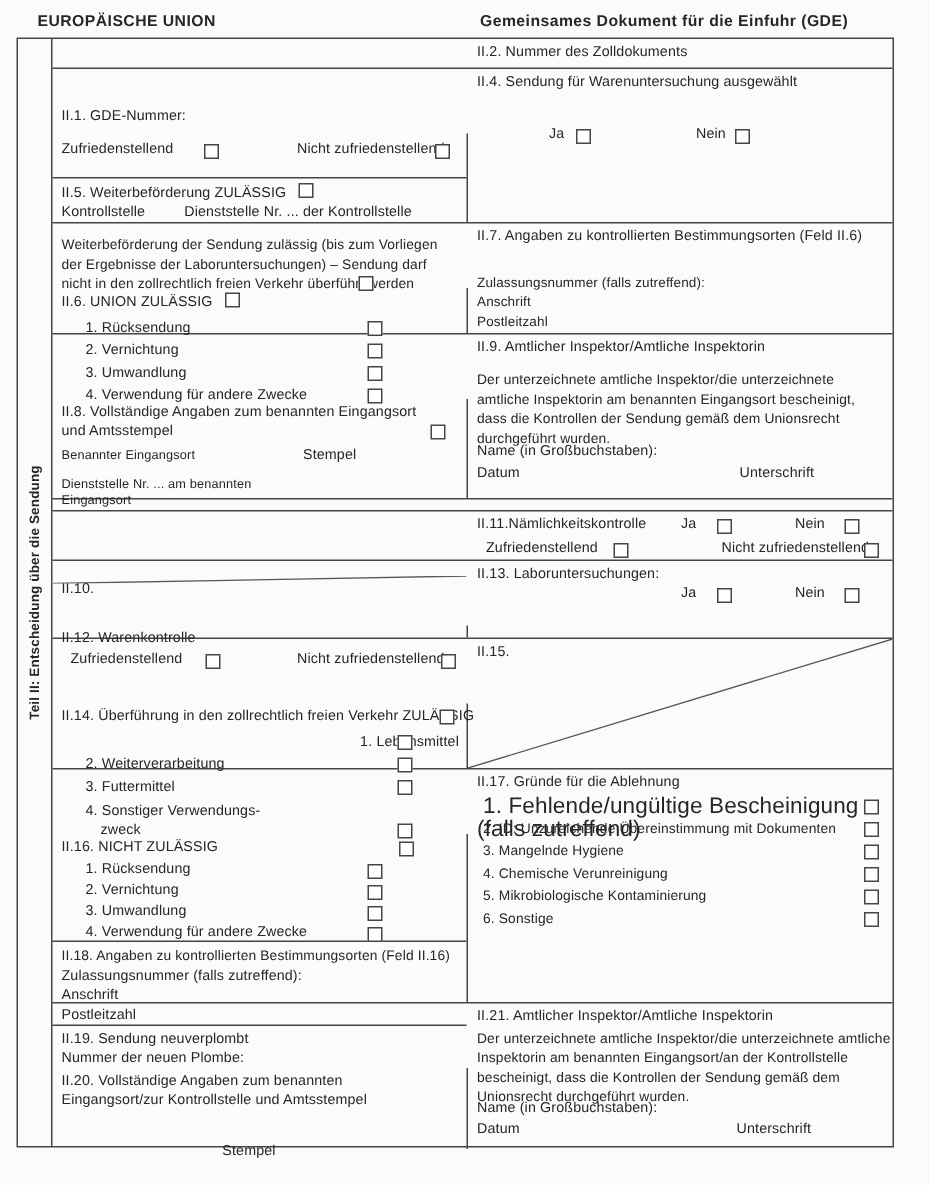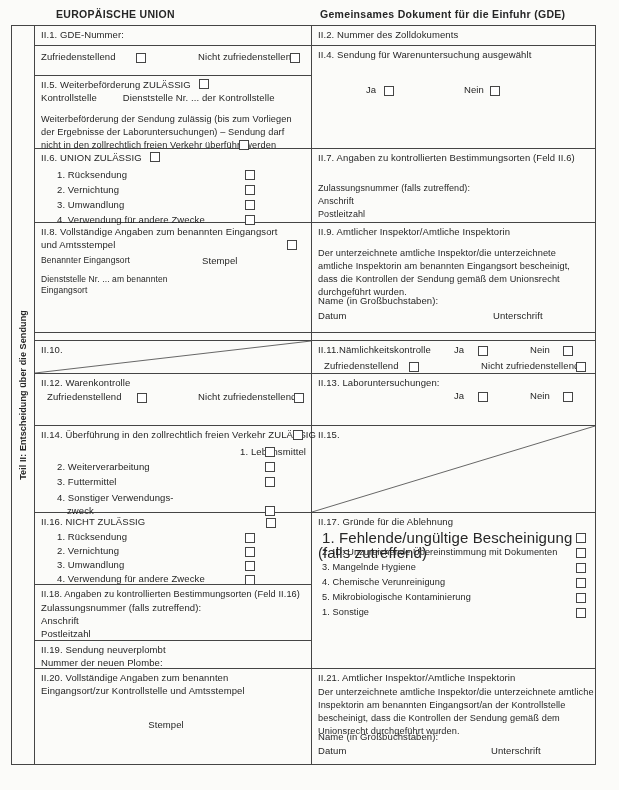--- a/index.html
+++ b/index.html
@@ -9,42 +9,42 @@
         letter-spacing:.1px;overflow:hidden;}
   .title{position:absolute;top:8px;font-size:10.5px;font-weight:bold;letter-spacing:.3px;}
   .tbl{position:absolute;left:11px;top:25px;width:585px;height:740px;border:1px solid var(--line,#454545);
        display:flex;box-sizing:border-box;background:var(--paper,#fbfbf9);}
   .side{width:22px;border-right:1px solid var(--line,#454545);position:relative;flex:none;}
   .side-label{position:absolute;left:50%;top:50%;transform:translate(-50%,-50%) rotate(-90deg);
        white-space:nowrap;font-size:9px;font-weight:bold;}
   .main{flex:1;display:flex;flex-direction:column;min-width:0;}
   .row{display:flex;box-sizing:border-box;border-bottom:1px solid var(--line,#454545);}
   .row:last-child{border-bottom:none;}
-  .cl{width:277px;flex:none;border-right:1px solid var(--line,#454545);position:relative;box-sizing:border-box;}
+  .cl{width:277px;flex:none;border-right:1px solid var(--line,#454545);position:relative;box-sizing:border-box;margin-top:43px;}
   .cr{flex:1;position:relative;box-sizing:border-box;min-width:0;}
   .cell{padding:3px 5px 2px 6px;box-sizing:border-box;position:relative;height:100%;}
   .sub{box-sizing:border-box;position:relative;}
   .lb{font-size:9.5px;line-height:12.5px;}
   .sm{font-size:8.5px;line-height:11px;}
   .it{font-size:9.5px;line-height:15px;margin-left:16px;}
   .rel{position:relative;}
   .a{position:absolute;top:0;white-space:nowrap;}
   .cb{position:absolute;width:8px;height:8px;border:1px solid var(--line,#454545);background:#fff;box-sizing:content-box;}
   .cbi{display:inline-block;width:8px;height:8px;border:1px solid var(--line,#454545);background:#fff;
        vertical-align:-1px;margin-left:8px;}
   .diag{position:absolute;left:0;top:0;width:100%;height:100%;}
   .diag line{stroke:#565656;stroke-width:.9;}
   .para{font-size:9.2px;line-height:13px;}
 </style>
 </head>
 <body>
 
 <div class="page">
 
-  <div class="title" style="left:56px;">EUROPÄISCHE UNION</div>
+  <div class="title" style="left:25px;">EUROPÄISCHE UNION</div>
   <div class="title" style="left:320px;">Gemeinsames Dokument für die Einfuhr (GDE)</div>
 
   <div class="tbl">
 
     <div class="side">
       <div class="side-label">Teil II: Entscheidung über die Sendung</div>
     </div>
 
     <div class="main">
 
@@ -250,21 +250,21 @@
           </div>
         </div>
         <div class="cr">
             <div class="cell">
           <div class="lb">II.17. Gründe für die Ablehnung</div>
           <div class="rel" style="height:15px;font-size:15px;line-height:15px;margin-top:1px;"><span style="margin-left:4px;">1. Fehlende/ungültige Bescheinigung (falls zutreffend)</span><span class="cb" style="right:4px;top:3px;"></span></div>
           <div class="rel" style="height:15px;font-size:9.2px;line-height:15px;"><span style="margin-left:4px;">2. ID: Unzureichende Übereinstimmung mit Dokumenten</span><span class="cb" style="right:4px;top:3px;"></span></div>
           <div class="rel" style="height:15px;font-size:9.2px;line-height:15px;"><span style="margin-left:4px;">3. Mangelnde Hygiene</span><span class="cb" style="right:4px;top:3px;"></span></div>
           <div class="rel" style="height:15px;font-size:9.2px;line-height:15px;"><span style="margin-left:4px;">4. Chemische Verunreinigung</span><span class="cb" style="right:4px;top:3px;"></span></div>
           <div class="rel" style="height:15px;font-size:9.2px;line-height:15px;"><span style="margin-left:4px;">5. Mikrobiologische Kontaminierung</span><span class="cb" style="right:4px;top:3px;"></span></div>
-          <div class="rel" style="height:15px;font-size:9.2px;line-height:15px;"><span style="margin-left:4px;">1. Sonstige</span><span class="cb" style="right:4px;top:3px;"></span></div>
+          <div class="rel" style="height:15px;font-size:9.2px;line-height:15px;"><span style="margin-left:4px;">6. Sonstige</span><span class="cb" style="right:4px;top:3px;"></span></div>
         </div>
           </div>
       </div>
 
       <div class="row" style="height:97px;flex:1;">
         <div class="cl">
             <div class="cell">
           <div class="lb" style="padding-right:14px;">II.20. Vollständige Angaben zum benannten Eingangsort/zur Kontrollstelle und Amtsstempel</div>
           <div class="lb" style="text-align:center;margin-top:22px;width:250px;">Stempel</div>
         </div>

